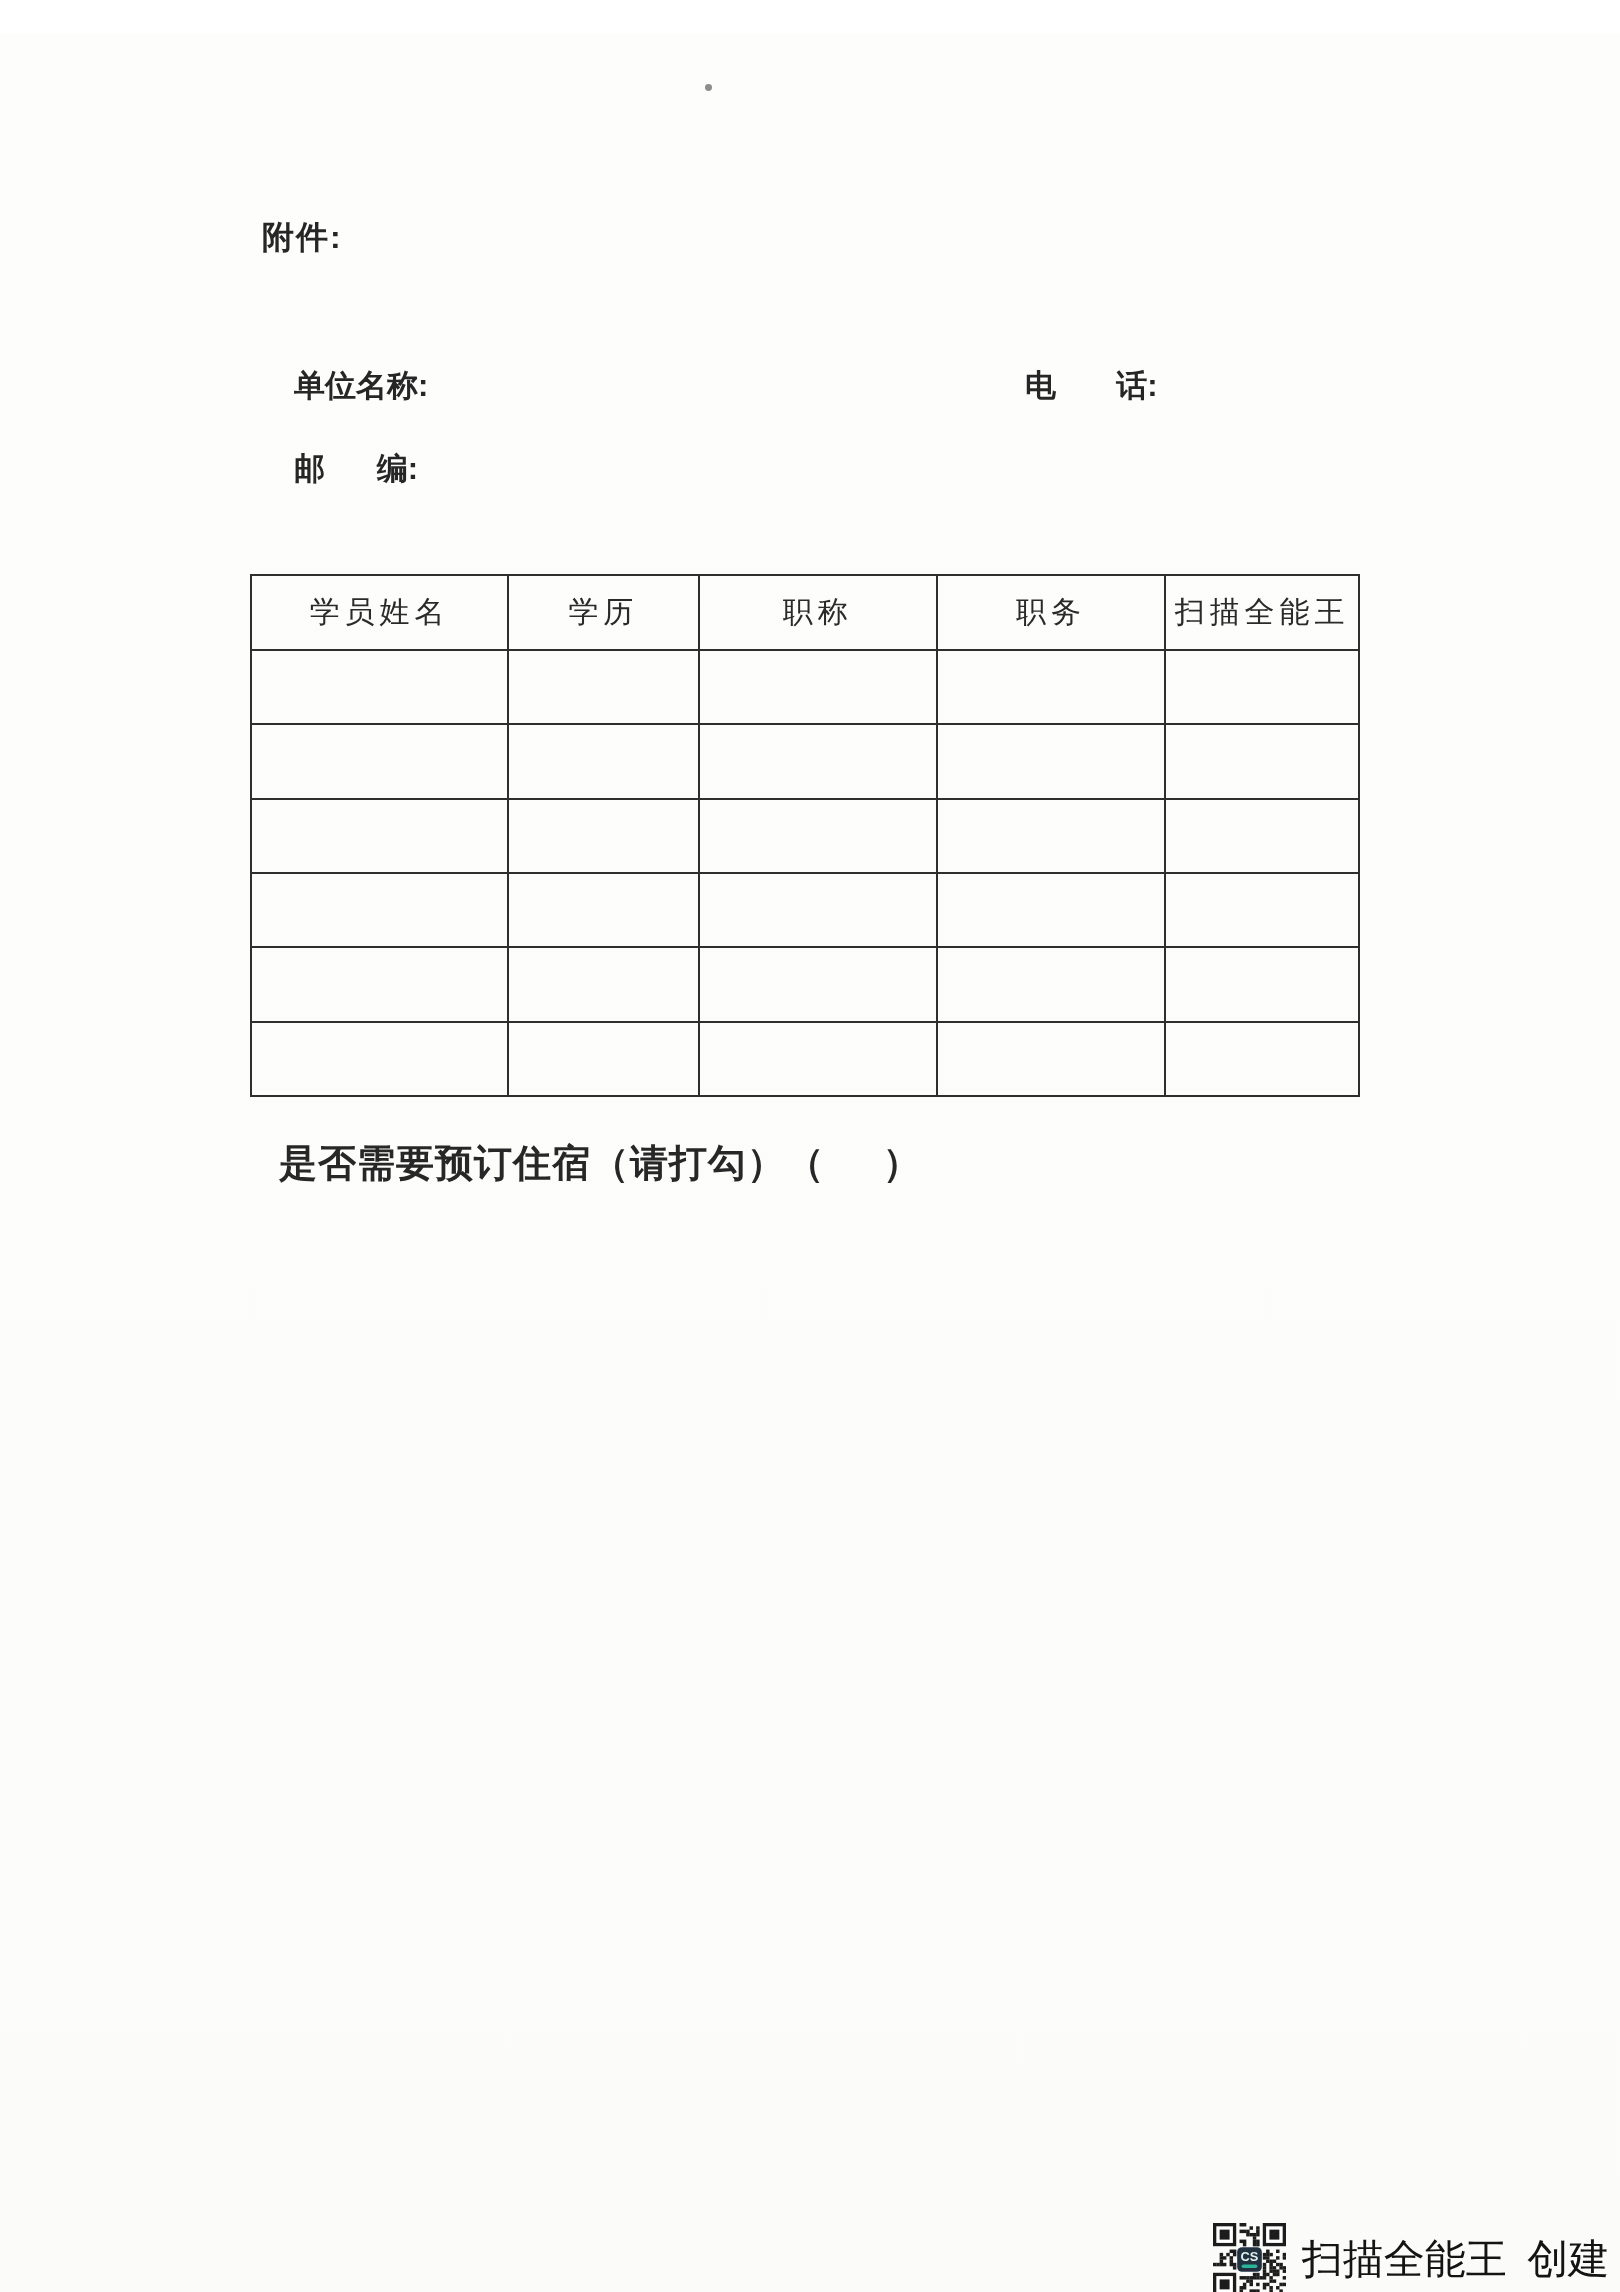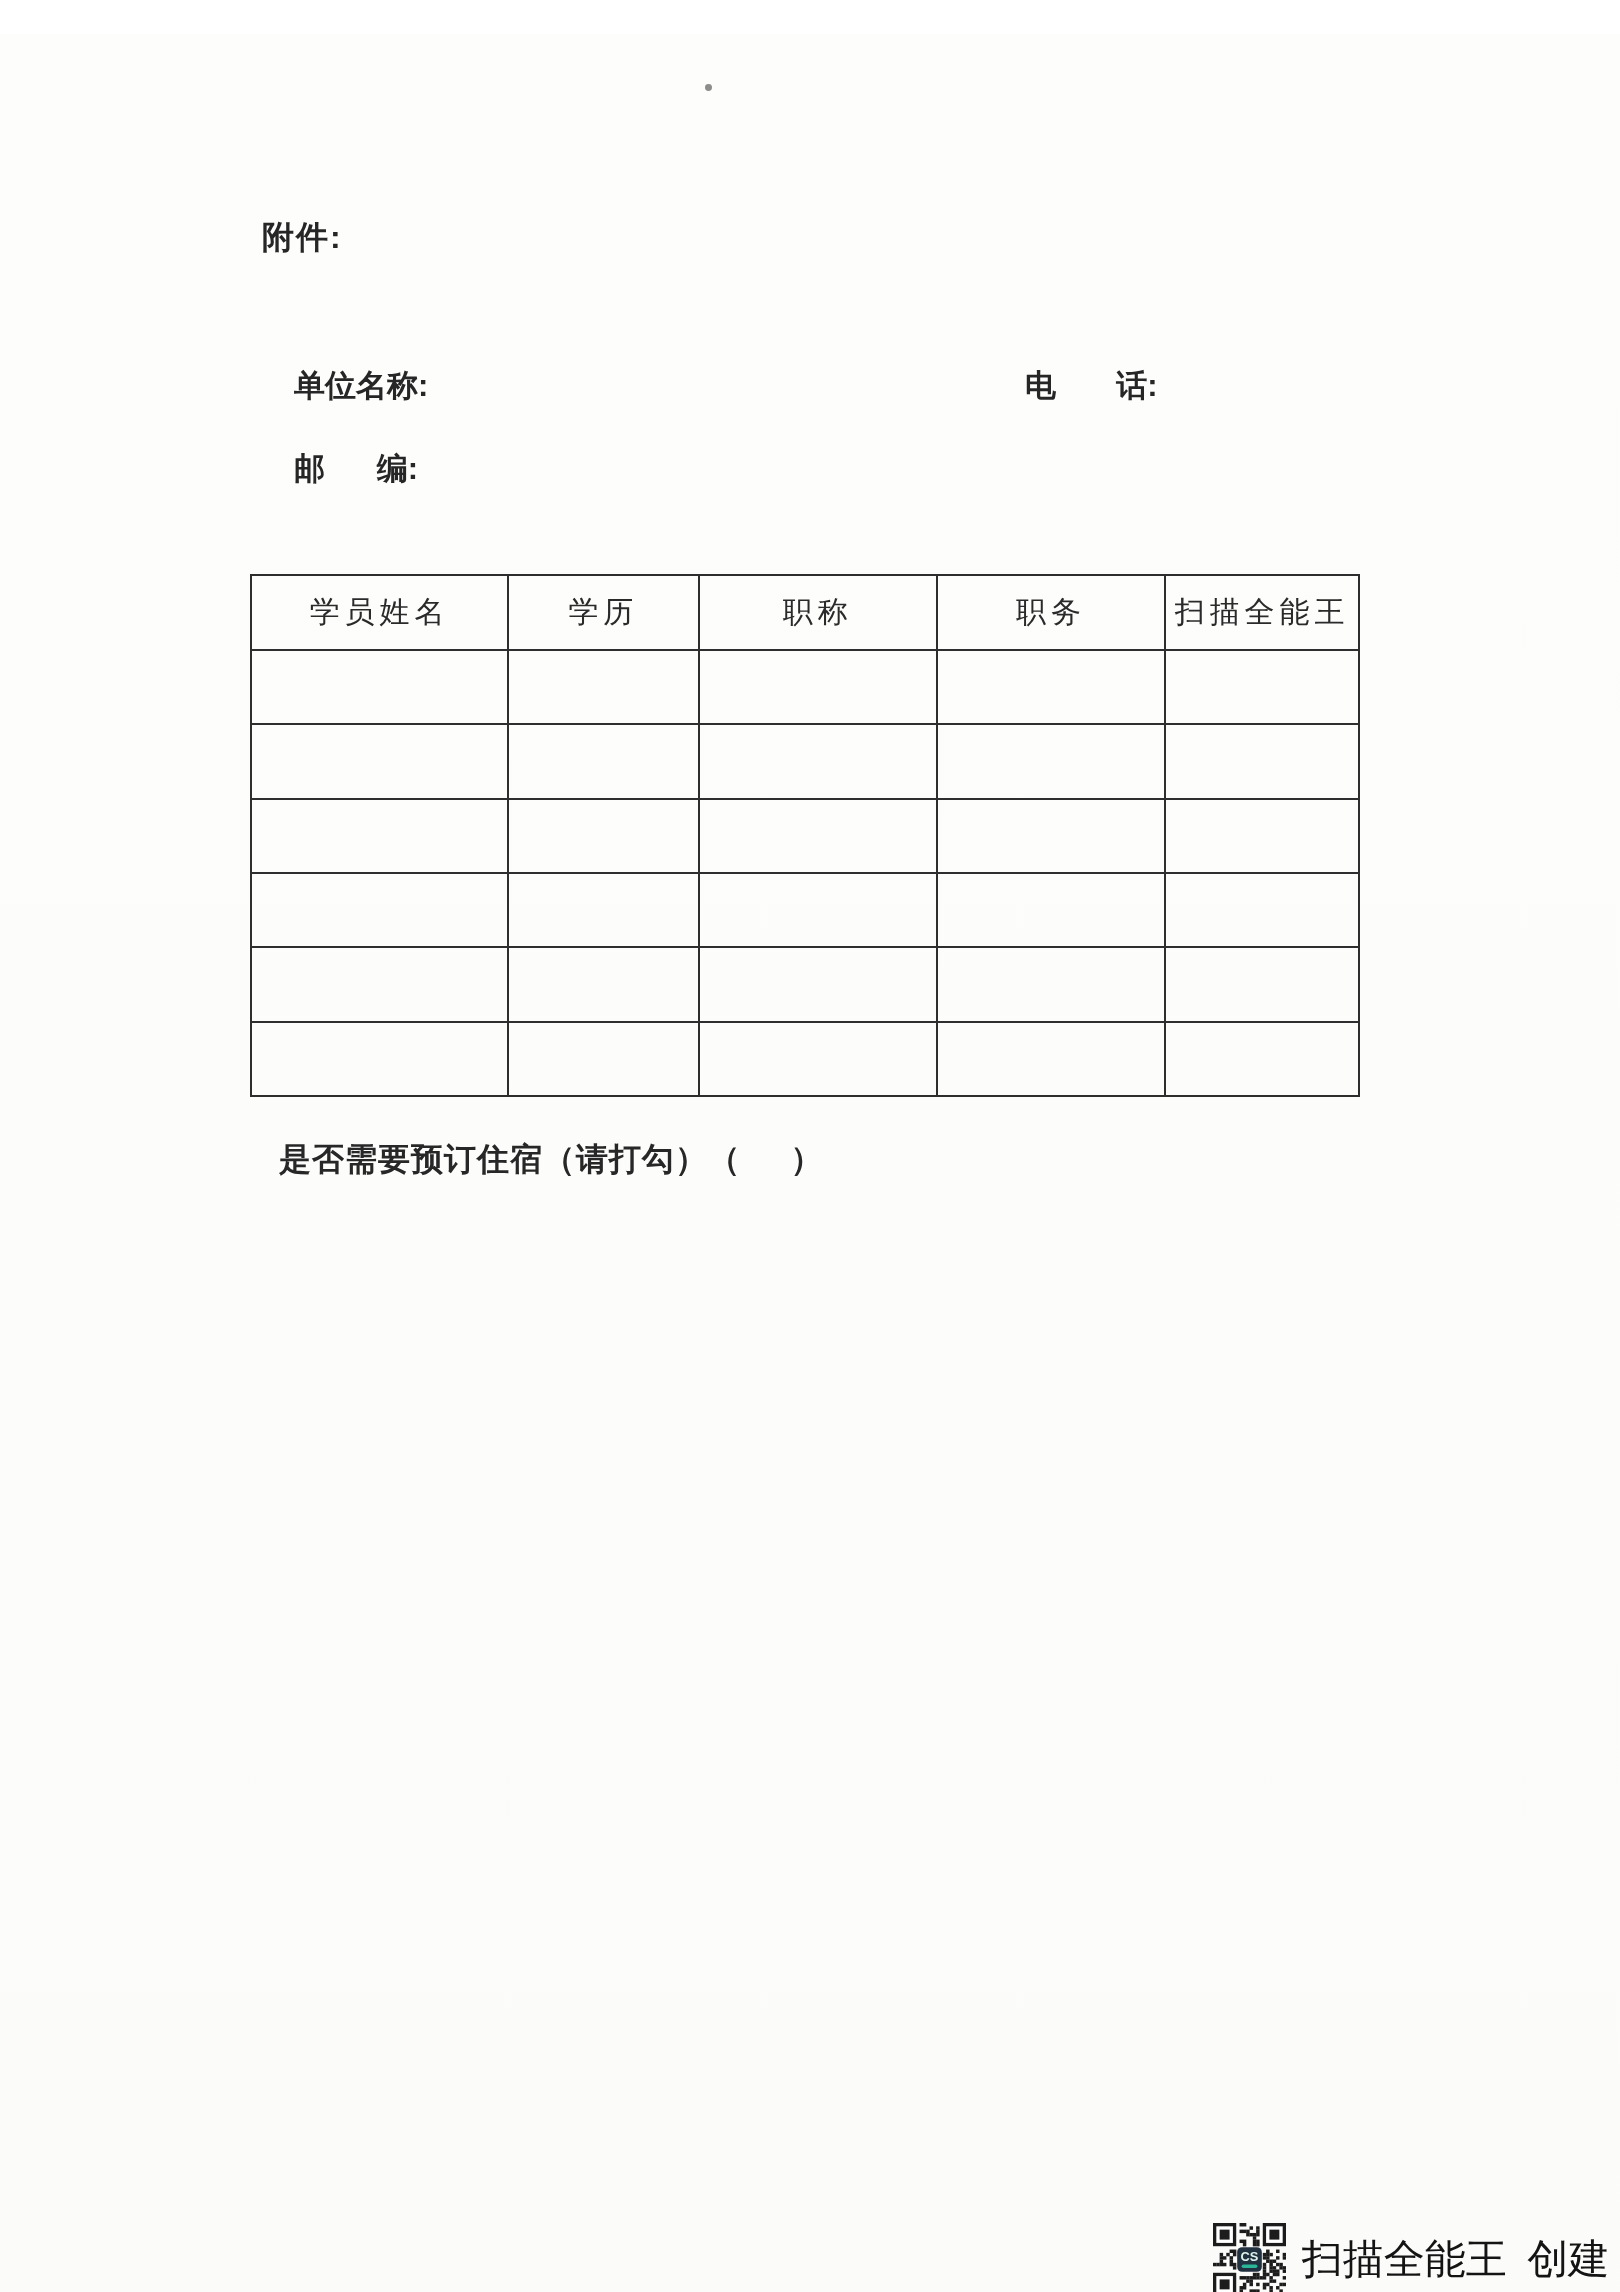--- a/index.html
+++ b/index.html
@@ -70,21 +70,21 @@
     letter-spacing: 4.9px;
     text-align: center;
     vertical-align: middle;
     border-bottom-width: 2.9px;
     font-family: "Liberation Sans", sans-serif;
   }
   table.roster tbody tr { height: 74px; }
   .accommodation-line {
     position: absolute;
     left: 279px; top: 1104px;
-    font-size: 32px;
+    font-size: 38px;
     font-weight: 700;
     color: #272727;
     white-space: pre;
     letter-spacing: 1px;
   }
   .scanner-footer {
     position: absolute;
     left: 1213px; top: 2189px;
     display: flex;
     align-items: center;

